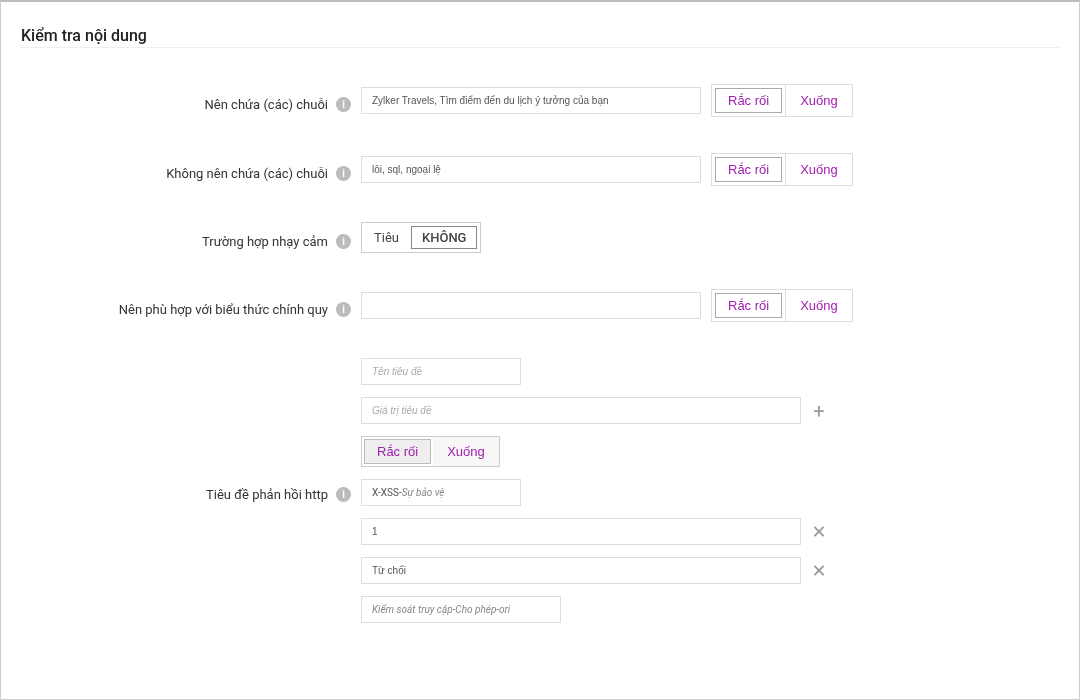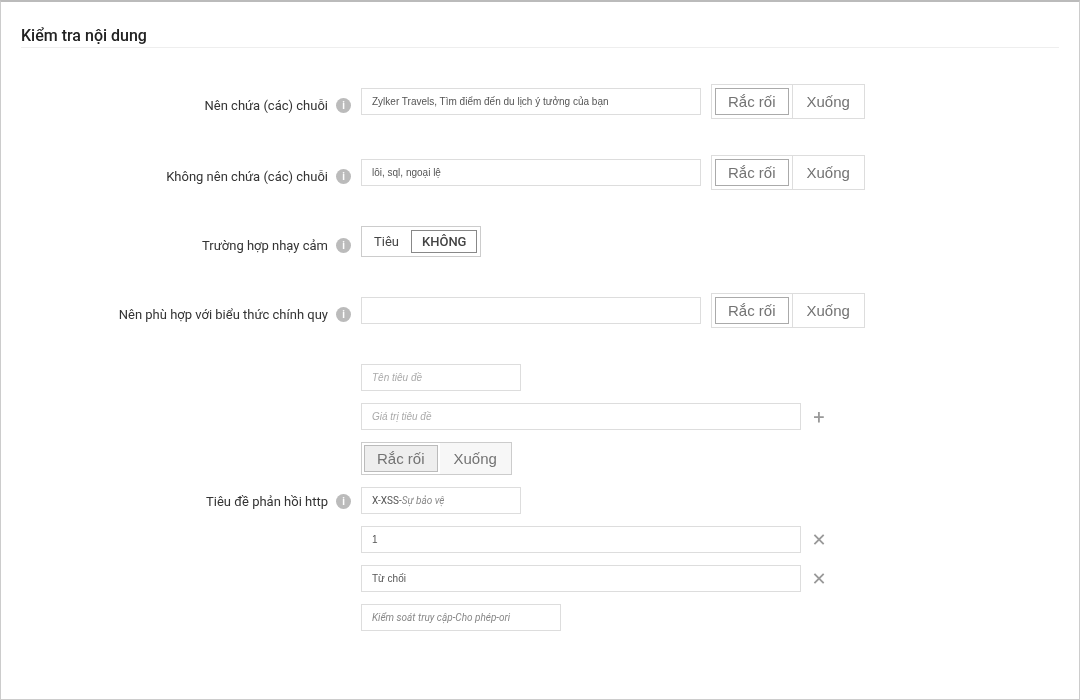--- a/index.html
+++ b/index.html
@@ -23,21 +23,21 @@
 .info { display: inline-flex; width: 15px; height: 15px; border-radius: 50%; background: #bbb; color: #fff; font-size: 10px; font-weight: bold; align-items: center; justify-content: center; font-style: normal; }
 .field { flex: 1; display: flex; align-items: center; gap: 10px; }
 
 .text-input { border: 1px solid #ddd; padding: 7px 10px; font-size: 10px; color: #555; background: #fff; }
 .text-input.w-main { width: 340px; }
 .text-input.w-small { width: 160px; }
 .text-input.w-full { width: 440px; }
 .text-input::placeholder { color: #aaa; font-style: italic; }
 
 .toggle-group { display: flex; border: 1px solid #ddd; }
-.tg-btn { padding: 7px 14px; font-size: 15px; color: #737373; background: #f7f7f7; border: none; cursor: pointer; }
+.tg-btn { padding: 7px 14px; font-size: 13px; color: #a21caf; background: #f7f7f7; border: none; cursor: pointer; }
 .tg-btn.down { background: #fff; border-left: 1px solid #ddd; }
 .tg-btn.sel { border: 1px solid #aaa; background: #fff; margin: 3px; padding: 4px 12px; font-weight: 500; }
 
 .yesno { display: inline-flex; border: 1px solid #ccc; align-items: center; }
 .yesno .opt { padding: 6px 12px; font-size: 13px; color: #444; cursor: pointer; }
 .yesno .opt.sel { border: 1px solid #888; margin: 3px 3px 3px 0; padding: 3px 10px; font-weight: 500; }
 
 .headers-col { display: flex; flex-direction: column; gap: 12px; }
 .hrow { display: flex; align-items: center; gap: 8px; }
 .plus, .x { color: #999; font-size: 20px; cursor: pointer; width: 20px; text-align: center; }

